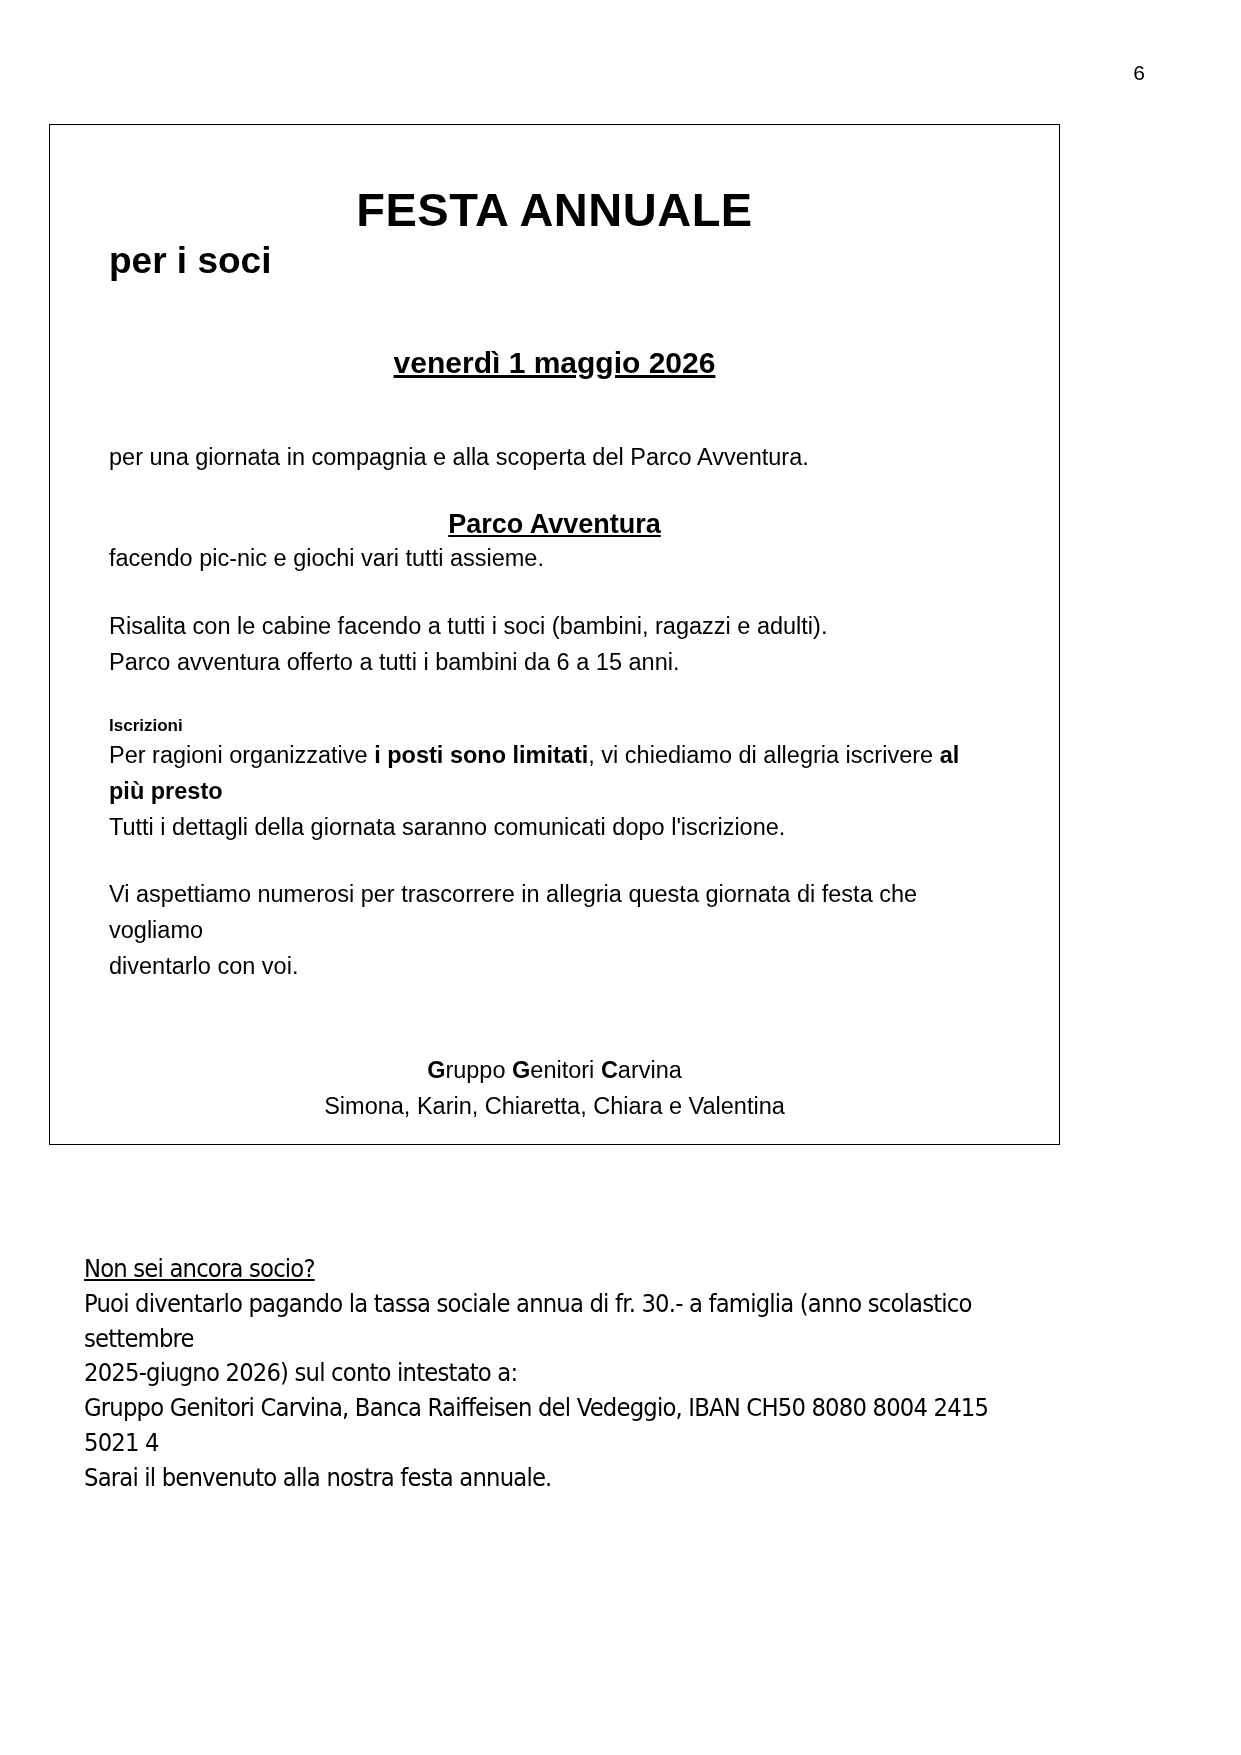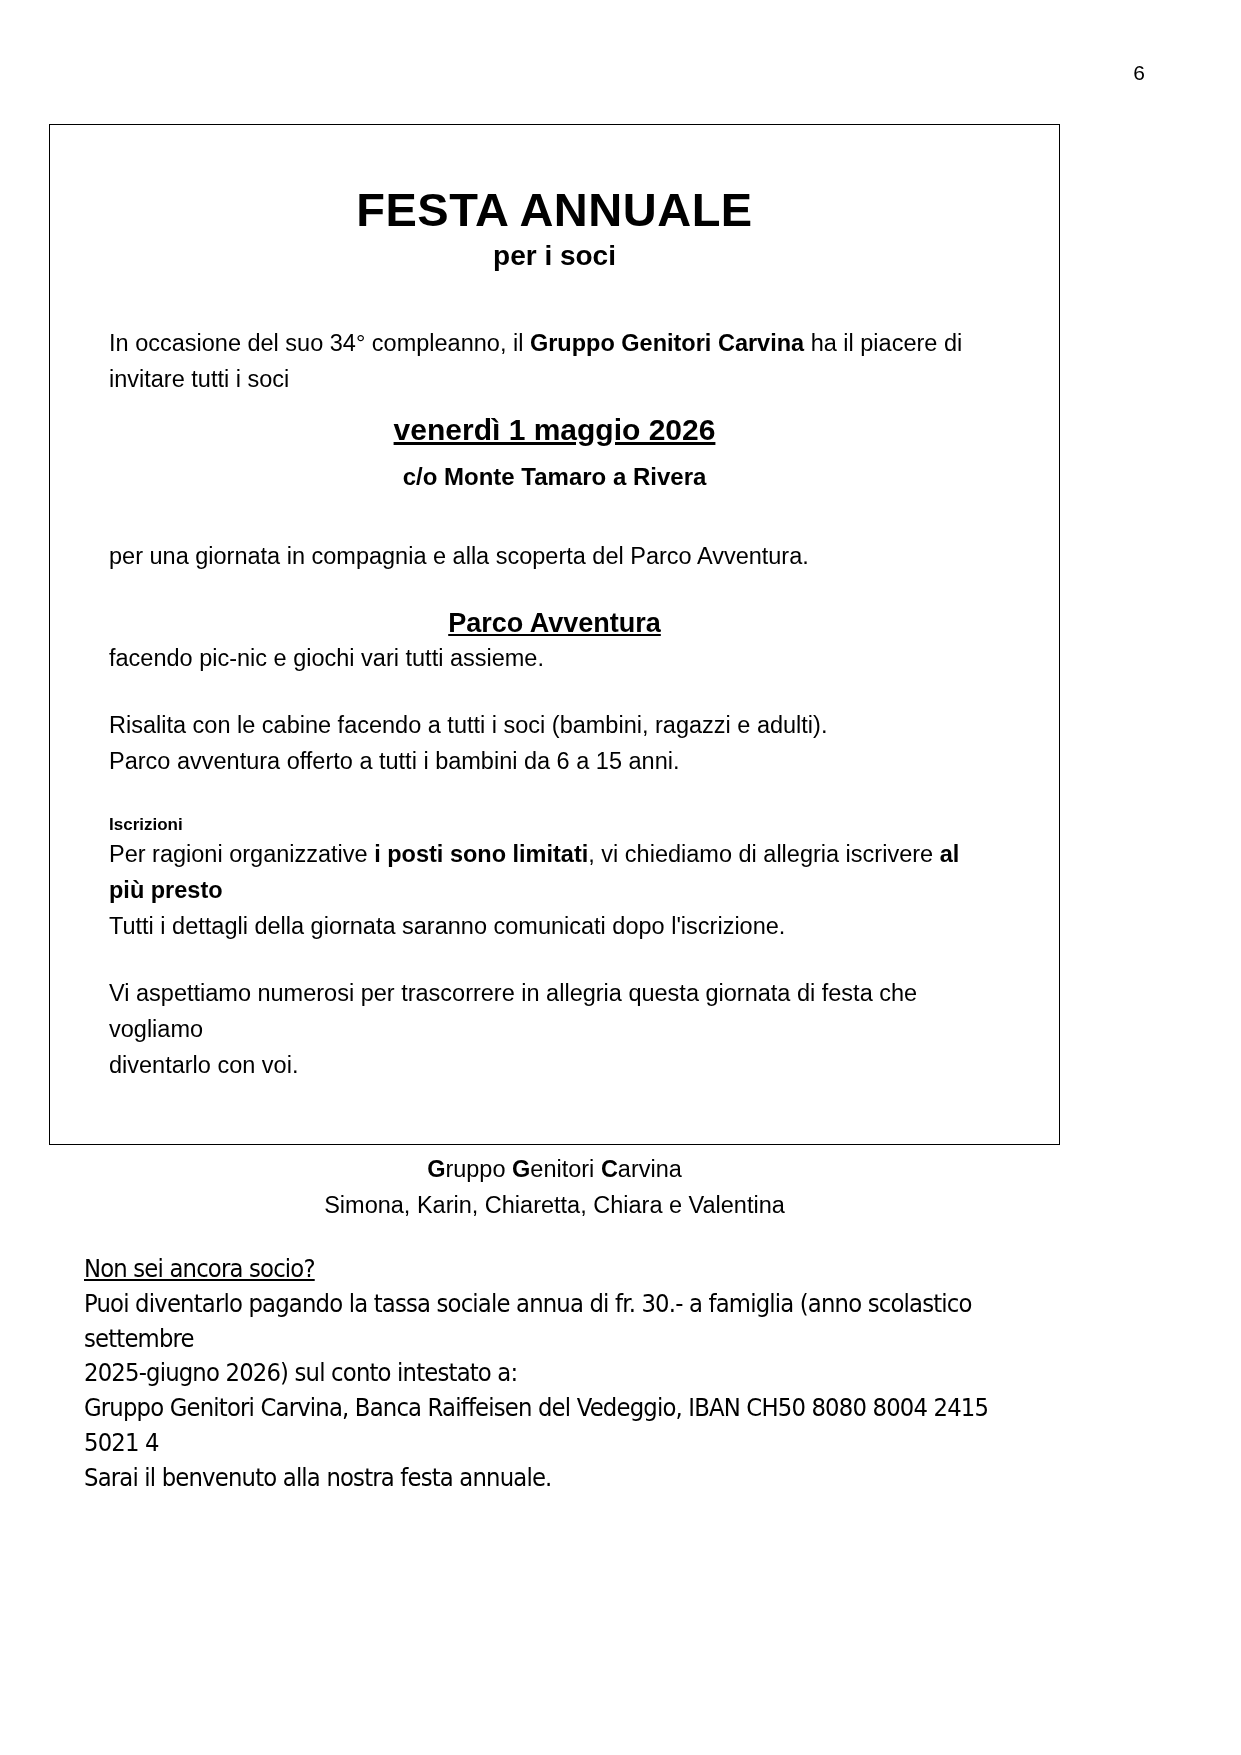--- a/index.html
+++ b/index.html
@@ -46,25 +46,24 @@
   
   .title-main {
     text-align: center;
     font-size: 47px;
     font-weight: bold;
     letter-spacing: 0.5px;
     line-height: 1.12;
     margin: 0 0 2px 0;
   }
   .title-sub {
-    text-align: center;
-    font-size: 28px;
+    font-size: 37px;
     font-weight: bold;
     line-height: 1.2;
-    margin: 0 0 8px 0;
+    margin: 0 0 2px 0;
   }
 
   
   .body-block {
     font-size: 23.5px;
     line-height: 1.52;
     margin: 0;
     text-align: left;
   }
   .spacer-lg { height: 46px; }
@@ -139,27 +138,25 @@
   <div class="page-number">6</div>
 
   <div class="flyer-box">
     <div class="flyer-inner">
 
       <div class="title-main">FESTA ANNUALE</div>
       <div class="title-sub">per i soci</div>
 
       <div class="spacer-lg"></div>
 
-      <p class="body-block"><span>In occasione del suo 34° compleanno, il </span><span class="bold">Gruppo Genitori Carvina</span><span> ha il piacere di invitare tutti i soci</span></p>
 
       <div class="spacer-xs"></div>
 
       <div class="date-line">venerdì 1 maggio 2026</div>
       <div class="spacer-xs"></div>
-      <div class="place-line">c/o Monte Tamaro a Rivera</div>
 
       <div class="spacer-lg"></div>
 
       <p class="body-block">per una giornata in compagnia e alla scoperta del Parco Avventura.</p>
 
       <div class="spacer-md"></div>
 
       <div class="parco-line">Parco Avventura</div>
       <p class="body-block">facendo pic-nic e giochi vari tutti assieme.</p>
 

